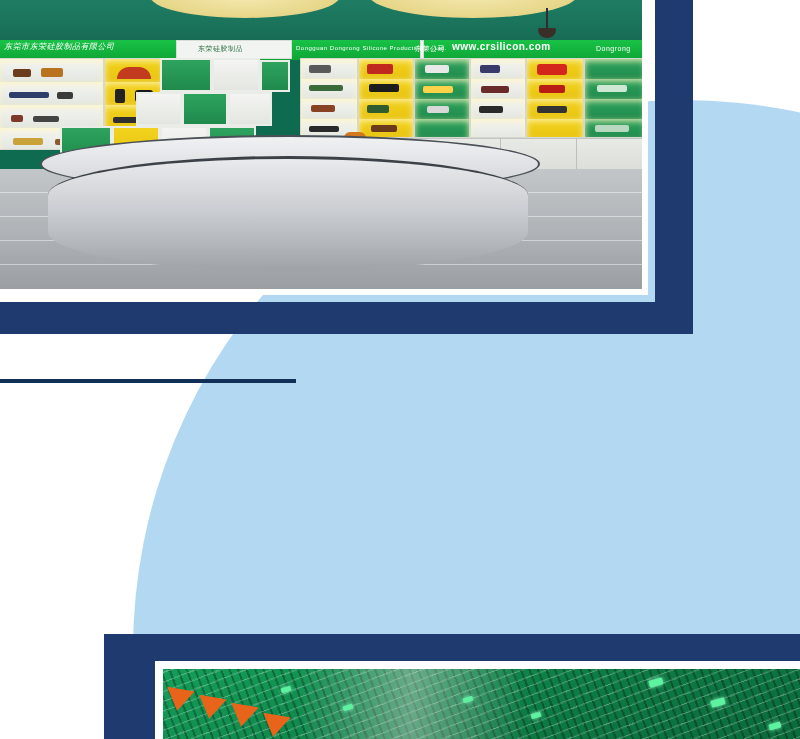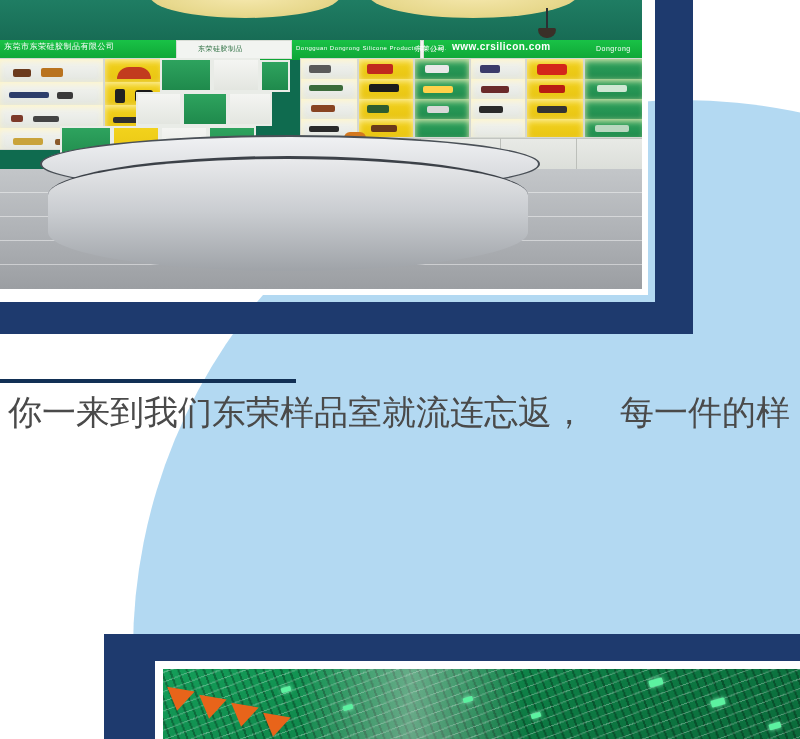--- a/index.html
+++ b/index.html
@@ -327,21 +327,21 @@
       <div class="showroom-ceiling"></div>
       <div class="showroom-ceiling-light" style="left:150px;top:-26px;width:190px;height:44px;"></div>
       <div class="showroom-ceiling-light" style="left:368px;top:-30px;width:210px;height:48px;"></div>
       <div class="pendant-lamp" style="left:546px;top:8px;height:22px;"></div>
       <div class="pendant-shade" style="left:538px;top:28px;"></div>
 
       <div class="showroom-signband"></div>
       <div class="sign-white-panel" style="left:176px;width:116px;"></div>
       <div class="sign-white-panel" style="left:420px;width:4px;"></div>
 
-      <span class="sign-text" style="left:4px;">东莞市东荣硅胶制品有限公司</span>
+      <span class="sign-text" style="left:4px;font-style:italic;">东莞市东荣硅胶制品有限公司</span>
       <span class="sign-text" style="left:198px;color:#2a6d3f;font-size:7px;top:44px;">东荣硅胶制品</span>
       <span class="sign-text" style="left:296px;font-size:6px;top:45px;">Dongguan Dongrong Silicone Products Co., Ltd.</span>
       <span class="sign-text" style="left:415px;font-size:7px;top:44px;">东荣公司</span>
       <span class="sign-text" style="left:452px;font-size:10px;font-weight:bold;top:41px;">www.crsilicon.com</span>
       <span class="sign-text" style="left:596px;font-size:7px;top:45px;">Dongrong</span>
 
       <div class="shelf-unit" style="left:-2px;top:58px;width:106px;height:92px;">
         <div class="shelf-cell cell-white cell-glow" style="left:0;top:0;width:100%;height:23px;"></div>
         <div class="shelf-cell cell-white cell-glow" style="left:0;top:23px;width:100%;height:23px;"></div>
         <div class="shelf-cell cell-white cell-glow" style="left:0;top:46px;width:100%;height:23px;"></div>
@@ -460,21 +460,20 @@
       <div class="floor-line" style="left:0px;bottom:24px;width:100%;"></div>
 
       <div class="counter-top"></div>
       <div class="counter-base"></div>
     </div>
   </div>
 
   <div class="headline-rule"></div>
 
   <div class="body-text">
-    <span class="body-line">你一来到我们东荣样品室就流连忘返，　每一件的样</span>
   </div>
 
   <div class="bottom-frame">
     <div class="bottom-frame-inner">
       <div class="photo-bottom">
         <div class="mesh"></div>
         <div class="mesh-sheen"></div>
         <div class="bunting" style="left:2px;top:20px;transform:rotate(10deg);"></div>
         <div class="bunting" style="left:34px;top:28px;transform:rotate(10deg);"></div>
         <div class="bunting" style="left:66px;top:36px;transform:rotate(10deg);"></div>

